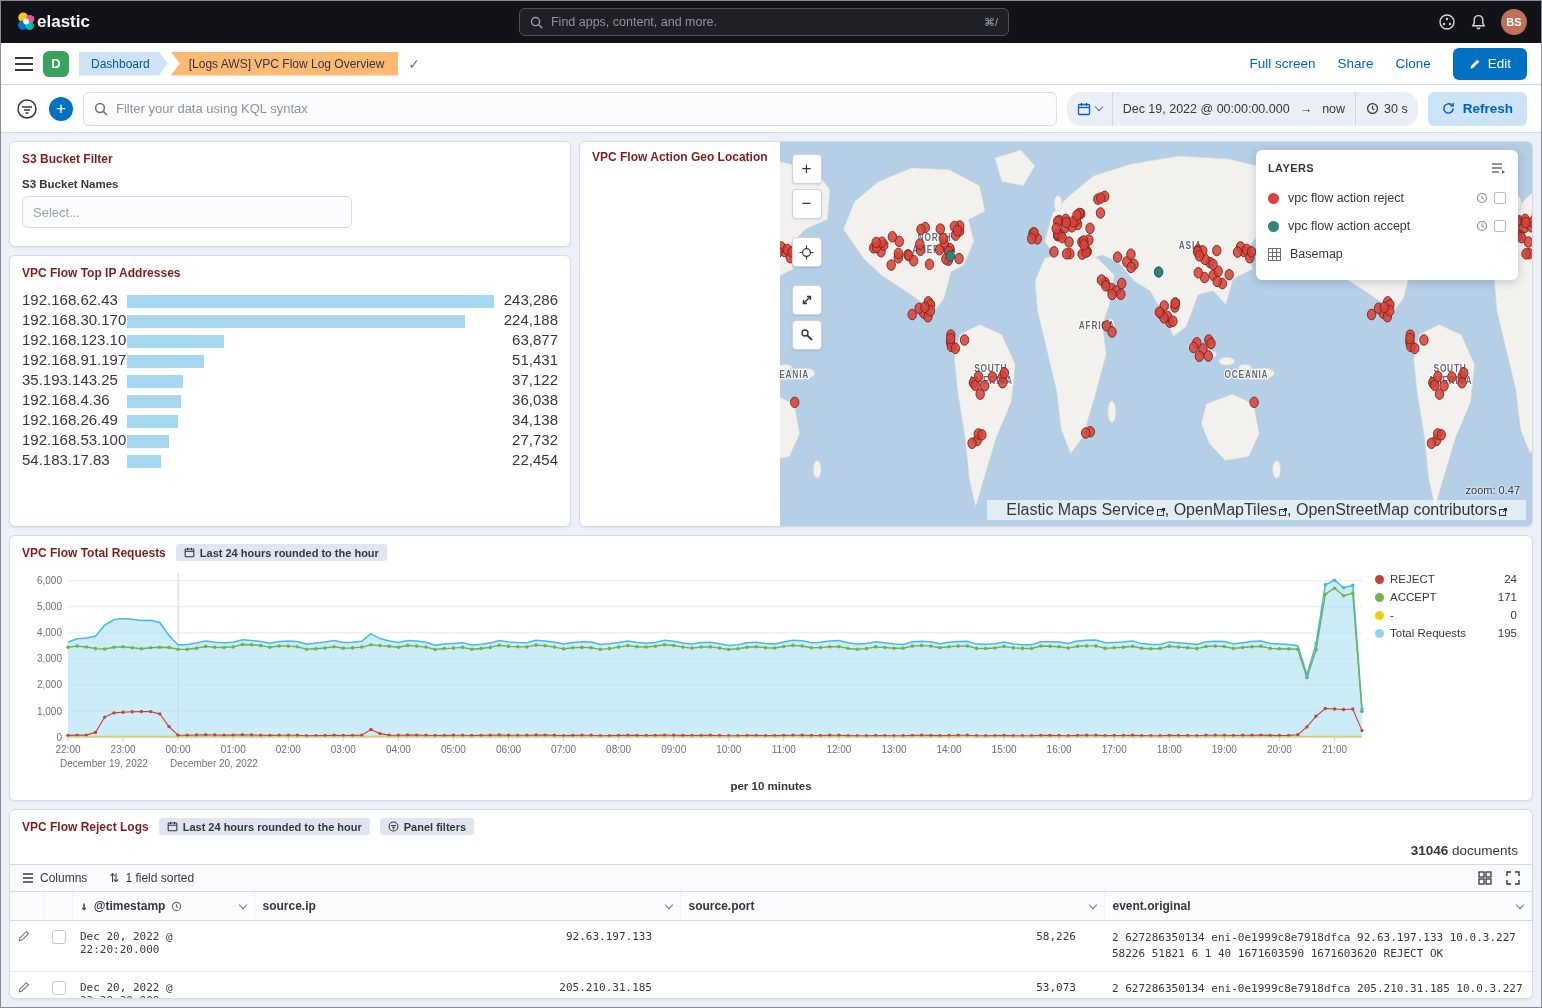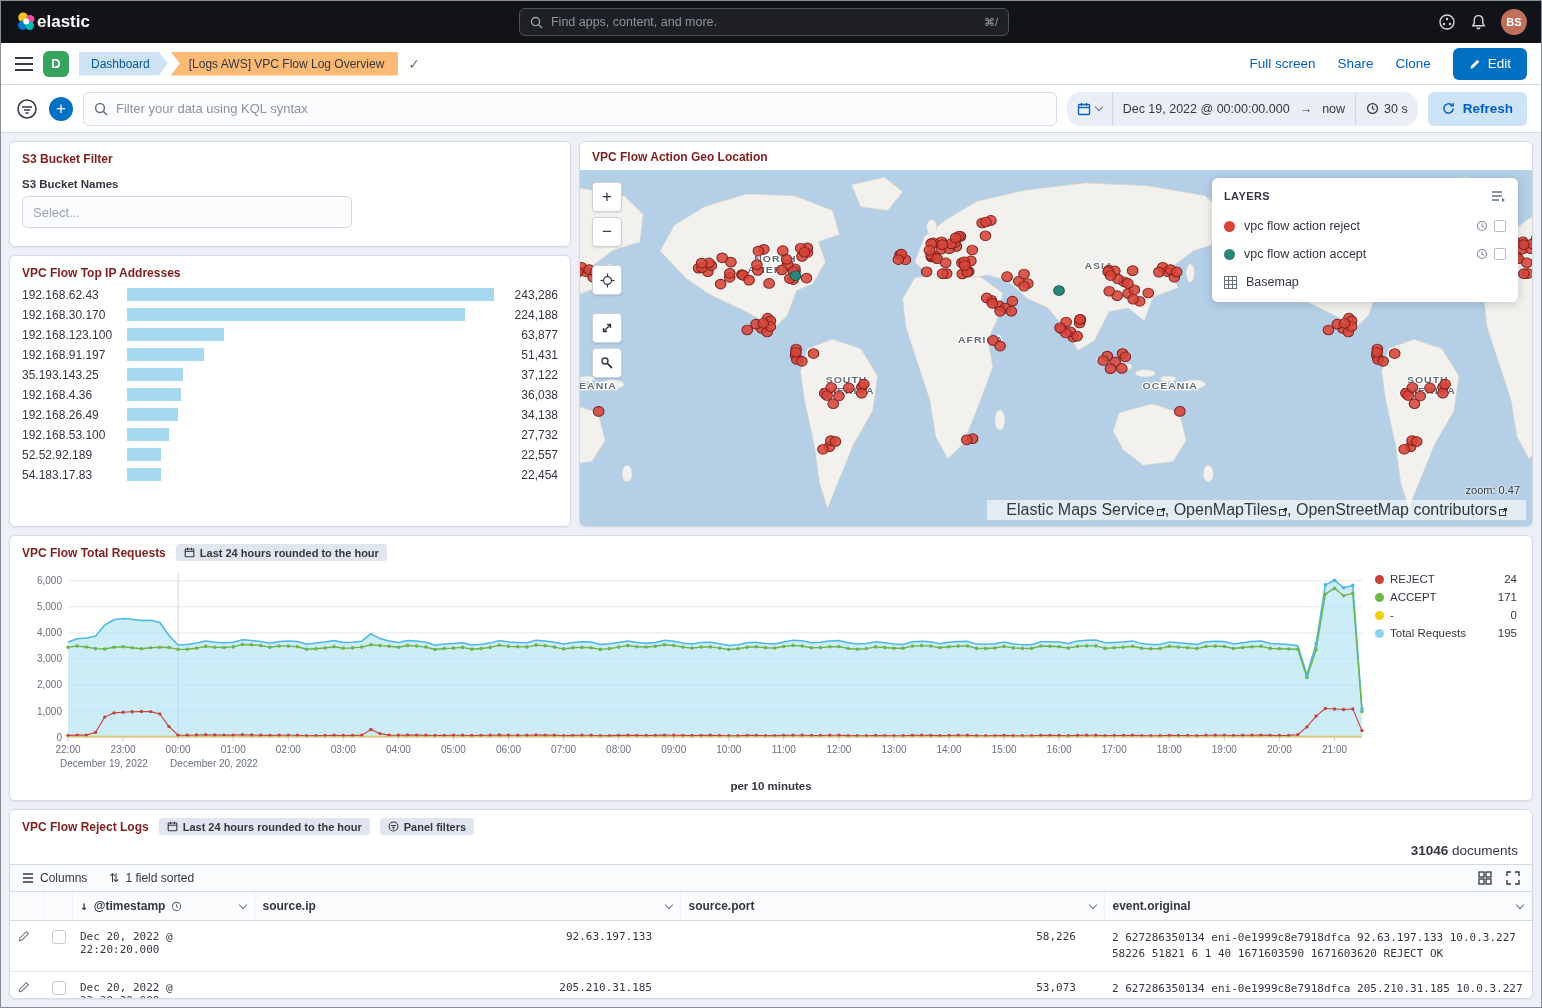--- a/index.html
+++ b/index.html
@@ -41,35 +41,35 @@
   .content{flex:1;padding:8px;display:flex;flex-direction:column;gap:8px;min-height:0}
   .row1{display:flex;gap:8px;height:386px;flex:0 0 auto}
   .leftcol{width:562px;display:flex;flex-direction:column;gap:8px}
   .panel{background:#fff;border:1px solid #d3dae6;border-radius:6px;box-shadow:0 1px 2px rgba(40,50,70,.06)}
   .ptitle{font-size:12px;font-weight:700;color:#7f1d1d}
   .s3{height:106px;padding:10px 12px}
   .flabel{font-size:11.5px;font-weight:700;margin:12px 0 6px}
   .select{width:330px;height:32px;border:1px solid #d3dae6;background:#fbfcfd;border-radius:6px;display:flex;align-items:center;padding:0 10px;color:#98a2b3;font-size:13px;cursor:pointer}
   .ips{flex:1;padding:10px 12px;overflow:hidden}
   .bars{margin-top:8px}
-  .bar-row{display:flex;align-items:flex-start;height:20px;gap:8px;font-size:12px}
+  .bar-row{display:flex;align-items:flex-end;height:20px;gap:8px;font-size:15px}
   .bar-row .lab{width:97px;color:#343741;white-space:nowrap}
   .track{flex:1;height:13px;position:relative}
   .bar{height:13px;background:#a6d9f1;cursor:pointer}
   .val{width:56px;text-align:right;color:#343741;white-space:nowrap}
 
   
-  .map-panel{flex:1;position:relative;overflow:hidden;display:flex;flex-direction:column}
+  .map-panel{flex:1;position:relative;overflow:hidden;display:flex;flex-direction:row}
   .map-title{padding:8px 12px 6px}
   .maparea{flex:1;position:relative;overflow:hidden}
   #mapsvg{position:absolute;inset:0;width:100%;height:100%}
   .mapctl{position:absolute;left:12px;top:12px;display:flex;flex-direction:column;gap:5px}
   .mbtn{width:30px;height:30px;background:#fff;border:1px solid #ccd2dd;border-radius:4px;box-shadow:0 1px 2px rgba(0,0,0,.1);display:flex;align-items:center;justify-content:center;font-size:17px;color:#343741;cursor:pointer}
   .mgap{height:8px}
-  .layers{position:absolute;right:14px;top:8px;width:306px;background:#fff;border-radius:6px;box-shadow:0 2px 10px rgba(20,30,50,.2);padding:8px 0 6px}
+  .layers{position:absolute;right:14px;top:8px;width:262px;background:#fff;border-radius:6px;box-shadow:0 2px 10px rgba(20,30,50,.2);padding:8px 0 12px}
   .layers-h{display:flex;justify-content:space-between;align-items:center;padding:4px 12px 10px;font-size:11px;font-weight:700;letter-spacing:.4px}
   .lrow{display:flex;align-items:center;gap:9px;padding:7px 12px;font-size:12.5px;cursor:pointer}
   .ldot{width:11px;height:11px;border-radius:50%;flex:0 0 auto}
   .licons{margin-left:auto;display:flex;gap:6px;align-items:center;color:#8b919e}
   .lcb{display:inline-block;width:12px;height:12px;border:1px solid #b6bcc8;border-radius:2px;background:#fff}
   .zoomlbl{position:absolute;right:12px;bottom:30px;font-size:11px;color:#343741;text-shadow:0 0 3px #fff,0 0 3px #fff}
   .attrib{position:absolute;right:6px;bottom:6px;font-size:16px;color:#343741;background:rgba(255,255,255,.6);padding:1px 19px;border-radius:0}
   .attrib span{cursor:pointer}
 
   
@@ -277,27 +277,20 @@
                   <div class="bar" style="width:14.0%"></div>
                 </div>
                 <span class="val">34,138</span>
               </div>
               <div class="bar-row">
                 <span class="lab">192.168.53.100</span>
                 <div class="track">
                   <div class="bar" style="width:11.4%"></div>
                 </div>
                 <span class="val">27,732</span>
-              </div>
-              <div class="bar-row">
-                <span class="lab">52.52.92.189</span>
-                <div class="track">
-                  <div class="bar" style="width:9.3%"></div>
-                </div>
-                <span class="val">22,557</span>
               </div>
               <div class="bar-row">
                 <span class="lab">54.183.17.83</span>
                 <div class="track">
                   <div class="bar" style="width:9.2%"></div>
                 </div>
                 <span class="val">22,454</span>
               </div>
             </div>
         </section>

